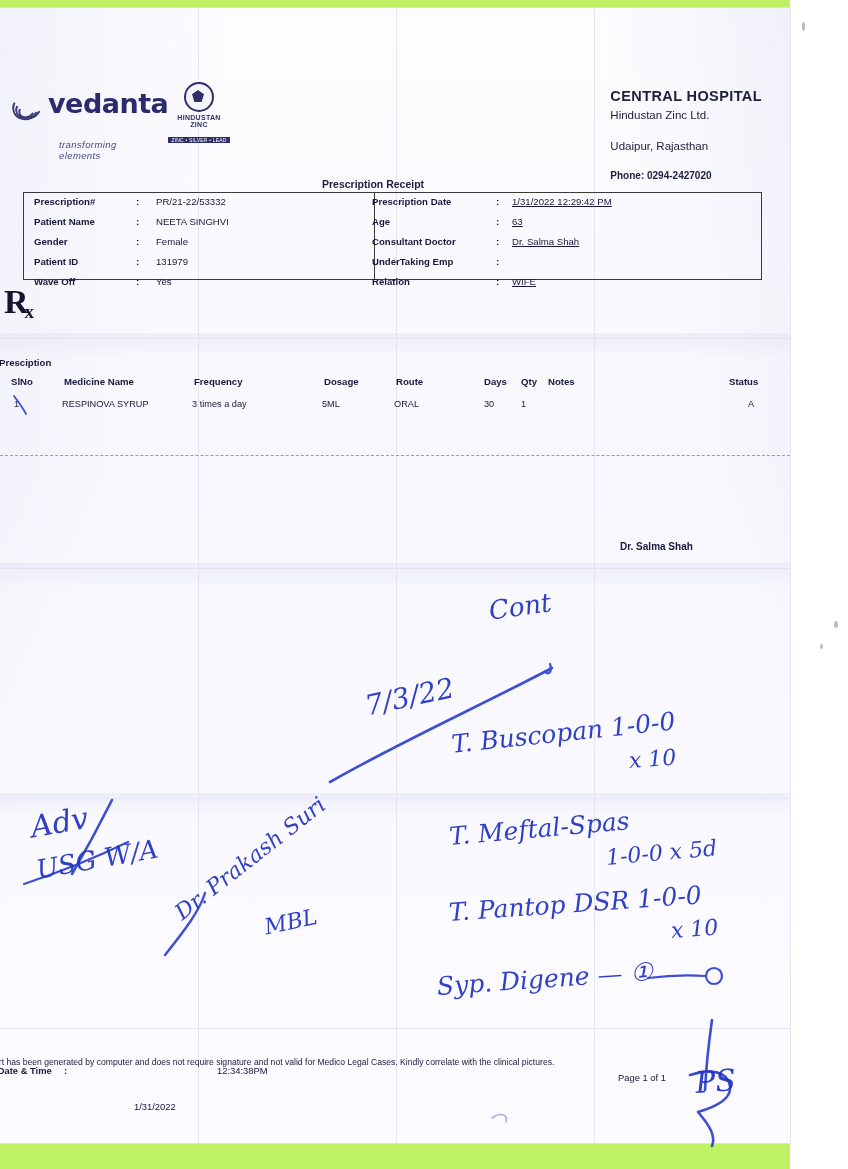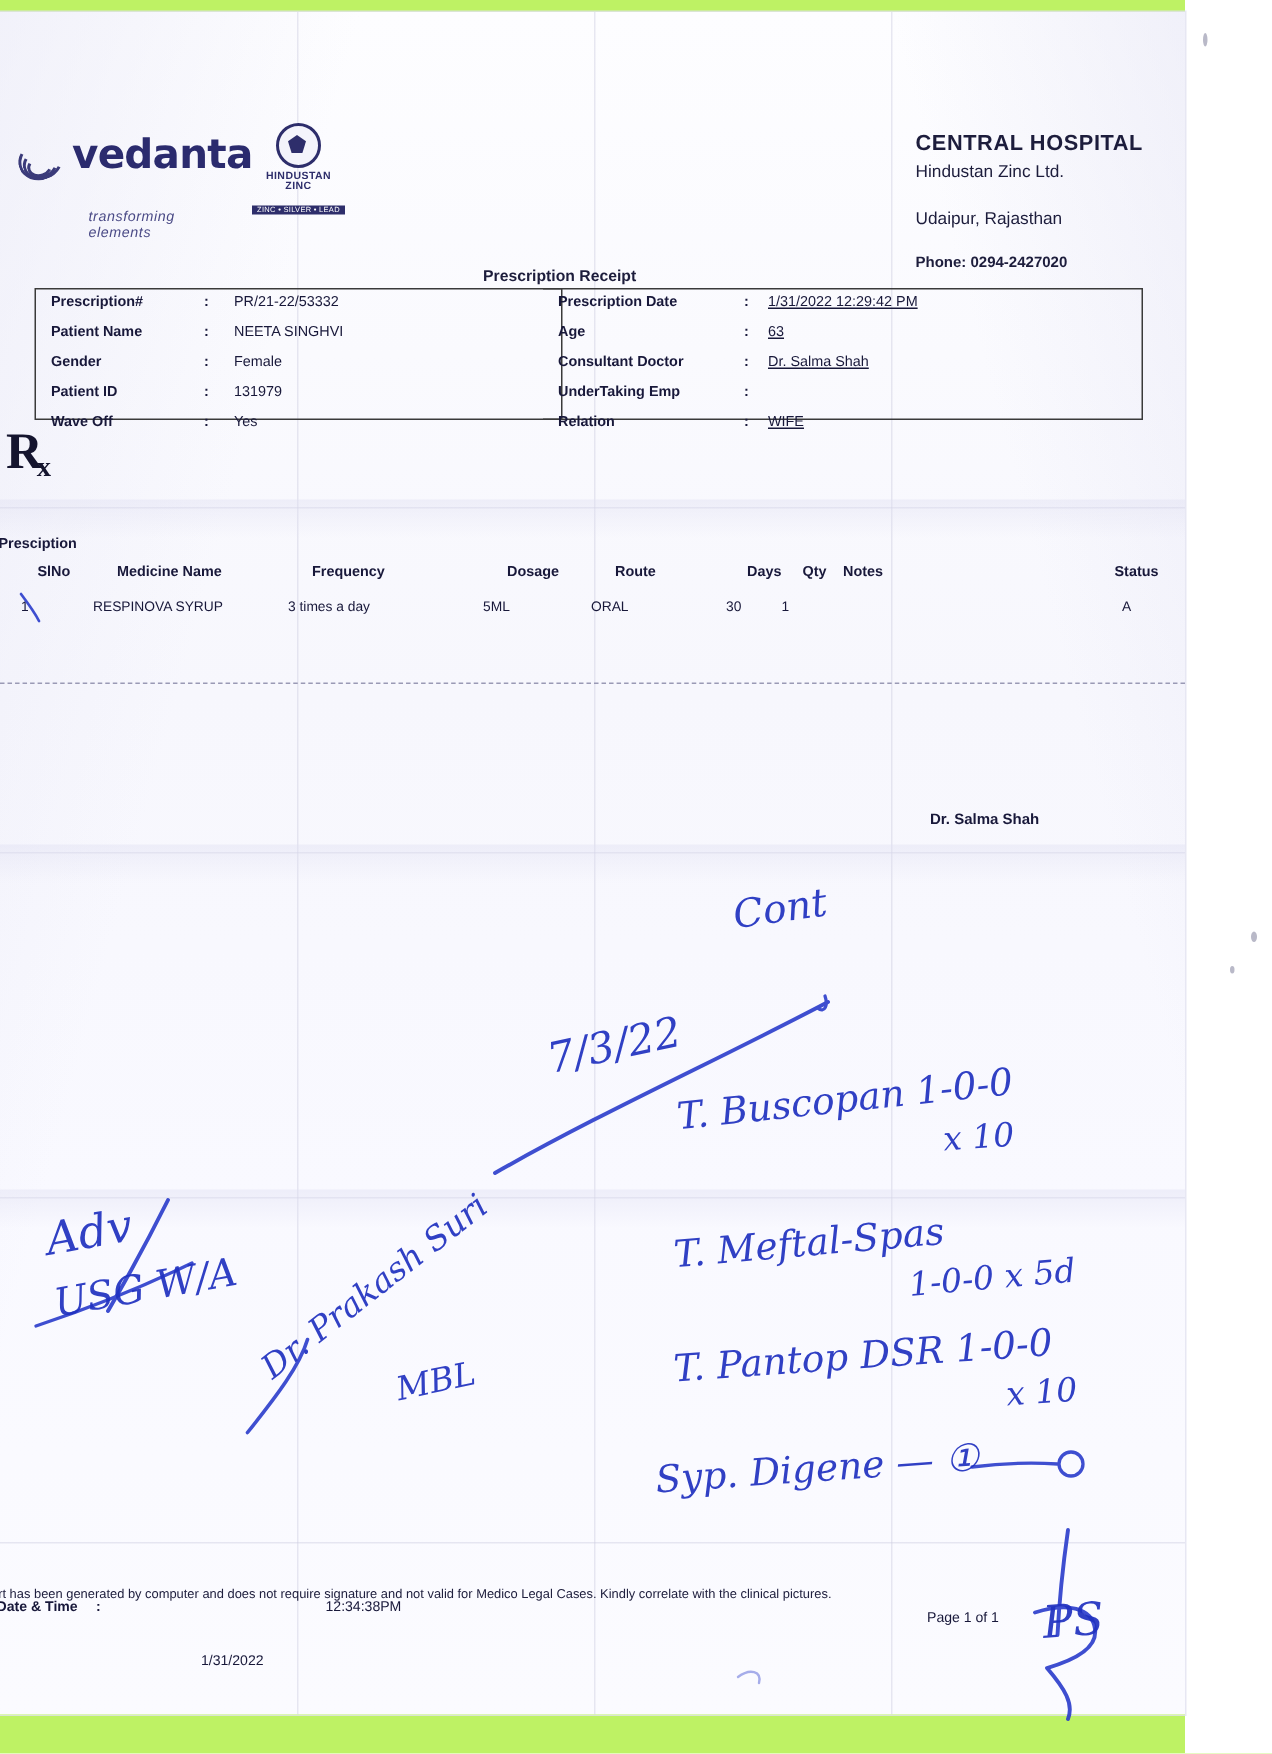--- a/index.html
+++ b/index.html
@@ -232,21 +232,21 @@
   
   #presc-label {
     position: absolute;
     left: -1px; top: 357px;
     font-size: 9.6px;
     font-weight: bold;
     color: #18183a;
   }
   #presc-head {
     position: absolute;
-    left: 16px; top: 376px;
+    left: 2px; top: 376px;
     width: 790px; height: 16px;
     font-size: 9.6px;
     font-weight: bold;
     color: #18183a;
   }
   #presc-row {
     position: absolute;
     left: 0px; top: 399px;
     width: 790px; height: 16px;
     font-size: 9.2px;

